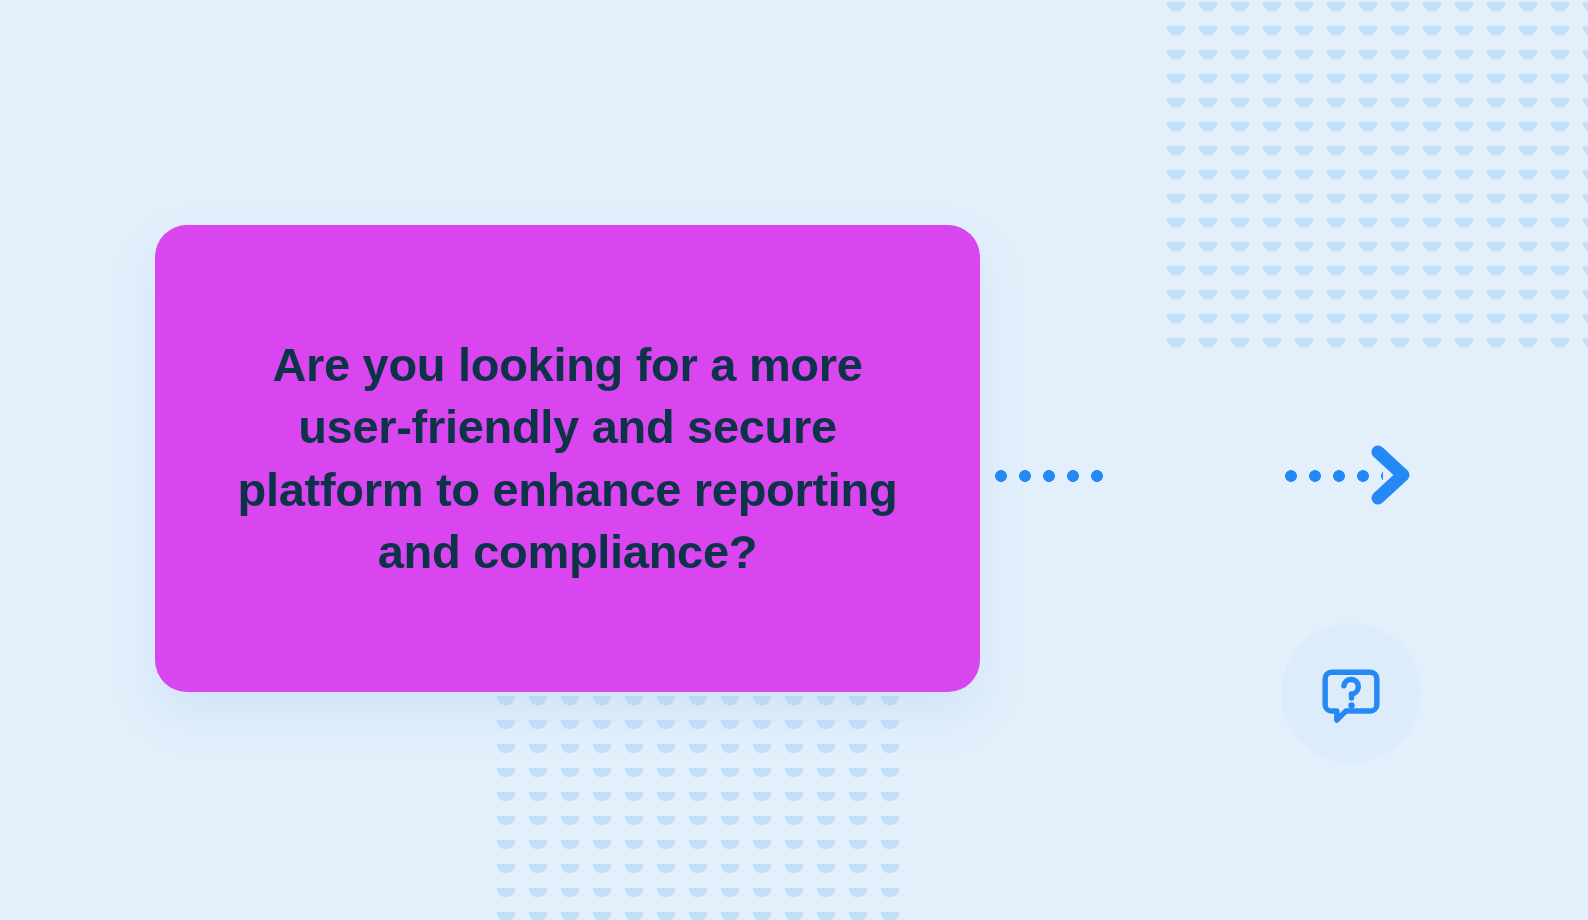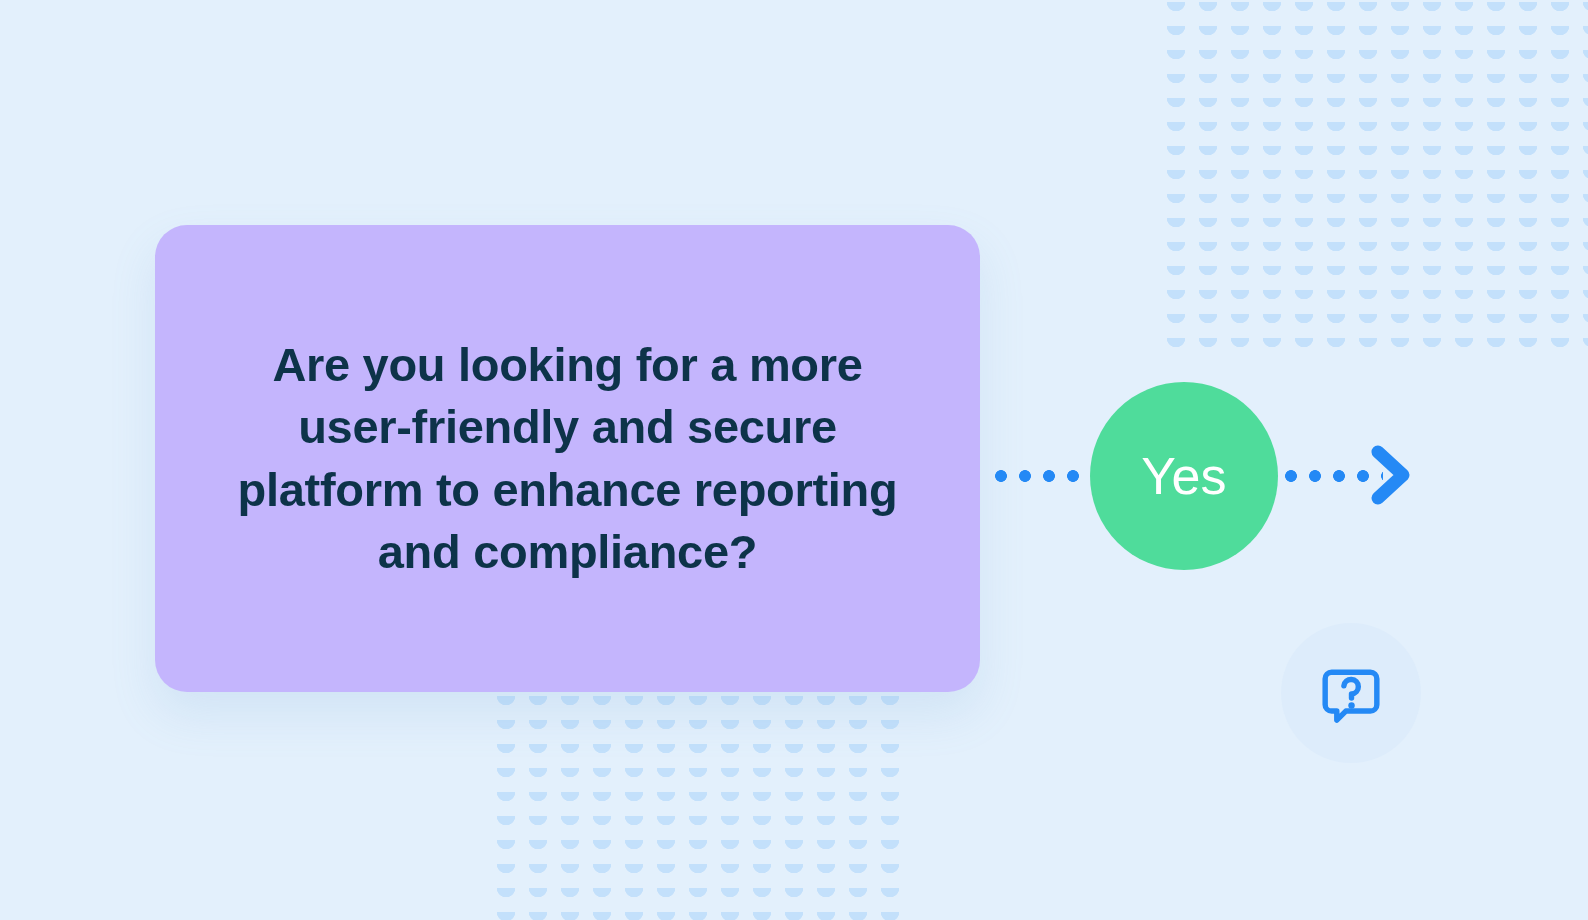--- a/index.html
+++ b/index.html
@@ -46,21 +46,21 @@
     height: 248px;
   }
 
   
   #question-card {
     position: absolute;
     left: 155px;
     top: 225px;
     width: 825px;
     height: 467px;
-    background: #c4b5fd;
+    background: #d946ef;
     border-radius: 32px;
     box-shadow: 0 22px 46px rgba(120, 165, 210, 0.16);
     display: flex;
     align-items: center;
     justify-content: center;
     box-sizing: border-box;
     padding: 0 44px;
   }
 
   #question-text {
@@ -149,23 +149,20 @@
   <div id="pattern-top-right" class="dot-pattern"></div>
 
   <div id="pattern-bottom" class="dot-pattern"></div>
 
   <div id="question-card">
     <p id="question-text">Are you looking for a more user-friendly and secure platform to enhance reporting and compliance?</p>
   </div>
 
   <div id="dot-track-left" class="dot-track"></div>
 
-  <div id="yes-node">
-    <span id="yes-label">Yes</span>
-  </div>
 
   <div id="dot-track-right" class="dot-track"></div>
 
   <div id="chevron-next">
     <svg viewBox="0 0 44 62" width="44" height="62" aria-hidden="true">
       <path d="M8 8 L33 31 L8 54" fill="none" stroke="#2489f5" stroke-width="13" stroke-linecap="round" stroke-linejoin="round"></path>
     </svg>
   </div>
 
   <div id="help-badge">

